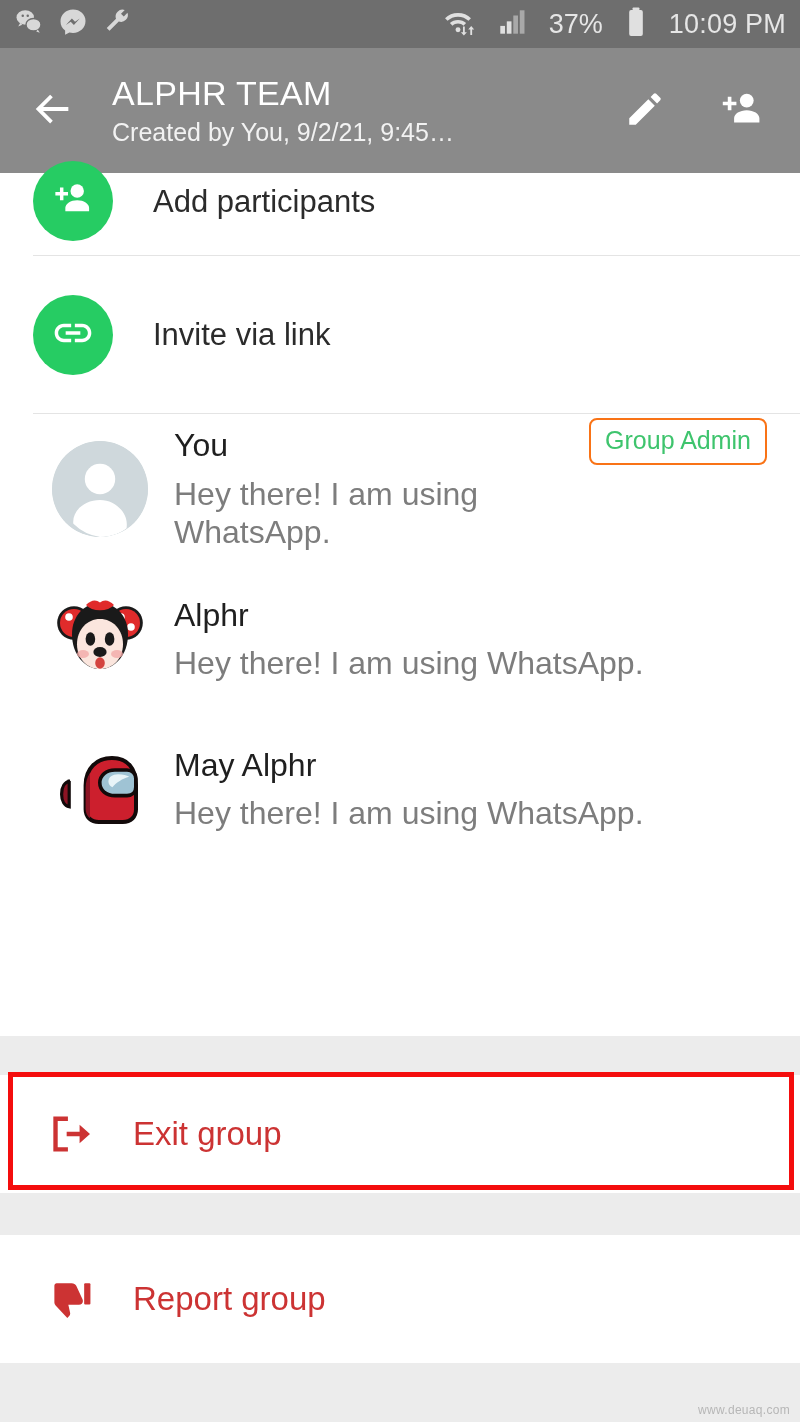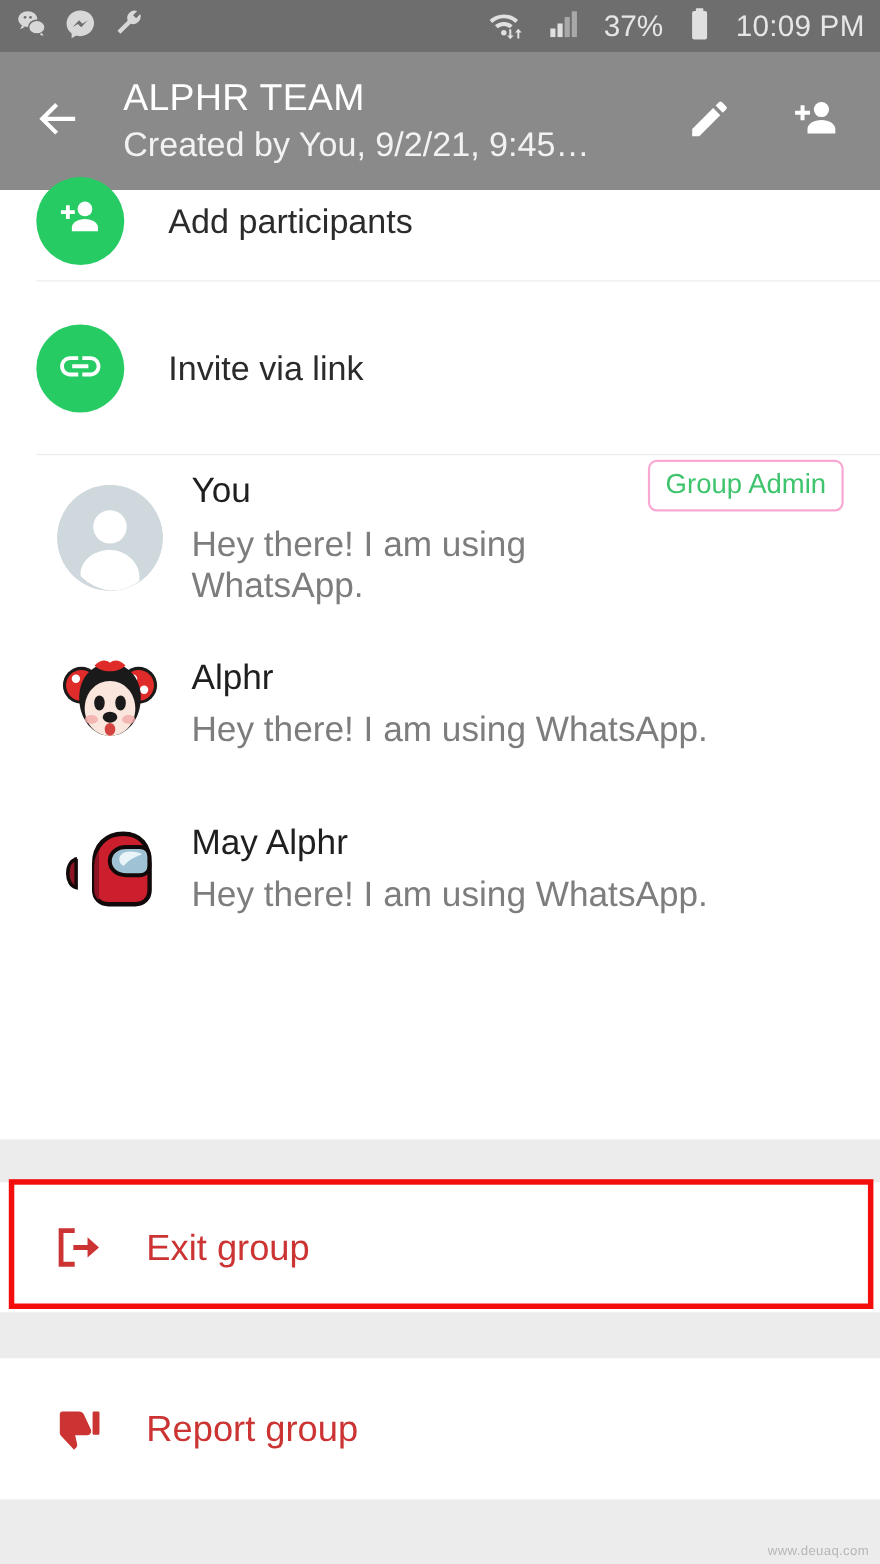--- a/index.html
+++ b/index.html
@@ -27,21 +27,21 @@
   .appbar {
     position:absolute; top:48px; left:0; width:800px; height:125px;
     background:#8a8a8a; display:flex; align-items:center; padding:0 22px;
   }
   .back-btn { width:62px; height:62px; display:flex; align-items:center; justify-content:center; cursor:pointer; }
   .appbar-titles { margin-left:28px; display:flex; flex-direction:column; justify-content:center; }
   .appbar-title {
     font-size:34px; color:#ffffff; font-weight:400; line-height:1.18; letter-spacing:0.3px;
   }
   .appbar-sub {
-    font-size:31px; color:#f2f2f2; font-weight:400; line-height:1.25; margin-top:4px;
+    font-size:25px; color:#f2f2f2; font-weight:400; line-height:1.25; margin-top:4px;
   }
   .appbar-actions { margin-left:auto; display:flex; align-items:center; gap:42px; padding-right:10px; }
   .ab-action { width:54px; height:54px; display:flex; align-items:center; justify-content:center; cursor:pointer; }
 
   
   .content { position:absolute; top:173px; left:0; width:800px; height:1249px; background:#ececec; }
 
   .card { background:#ffffff; width:100%; }
   .card-gap { height:20px; background:#ececec; }
 
@@ -66,21 +66,21 @@
   .row-person { height:150px; align-items:center;margin-left:19px; }
   .avatar {
     width:96px; height:96px; border-radius:50%; flex:0 0 96px;
     overflow:hidden; display:flex; align-items:center; justify-content:center;
     background:#cfd8dc;
   }
   .person-text { margin-left:26px; display:flex; flex-direction:column; justify-content:center; flex:1; }
   .person-name { font-size:32px; color:#1f1f1f; line-height:1.2; }
   .person-status { font-size:32px; color:#7d7d7d; margin-top:10px; line-height:1.2; }
   .admin-badge {
-    border:2px solid #f9a8d4; border-radius:8px; color:#3ec46d;
+    border:2px solid #f97316; border-radius:8px; color:#3ec46d;
     font-size:25px; padding:6px 14px 8px; white-space:nowrap; margin-left:auto; align-self:flex-start;
     margin-top:4px;
   }
 
   
   .row-danger { height:112px; }
   .danger-icon { width:60px; flex:0 0 60px; display:flex; align-items:center; justify-content:flex-start; margin-left:12px; }
   .danger-label { margin-left:28px; font-size:33px; color:#cc3333; }
 
   

